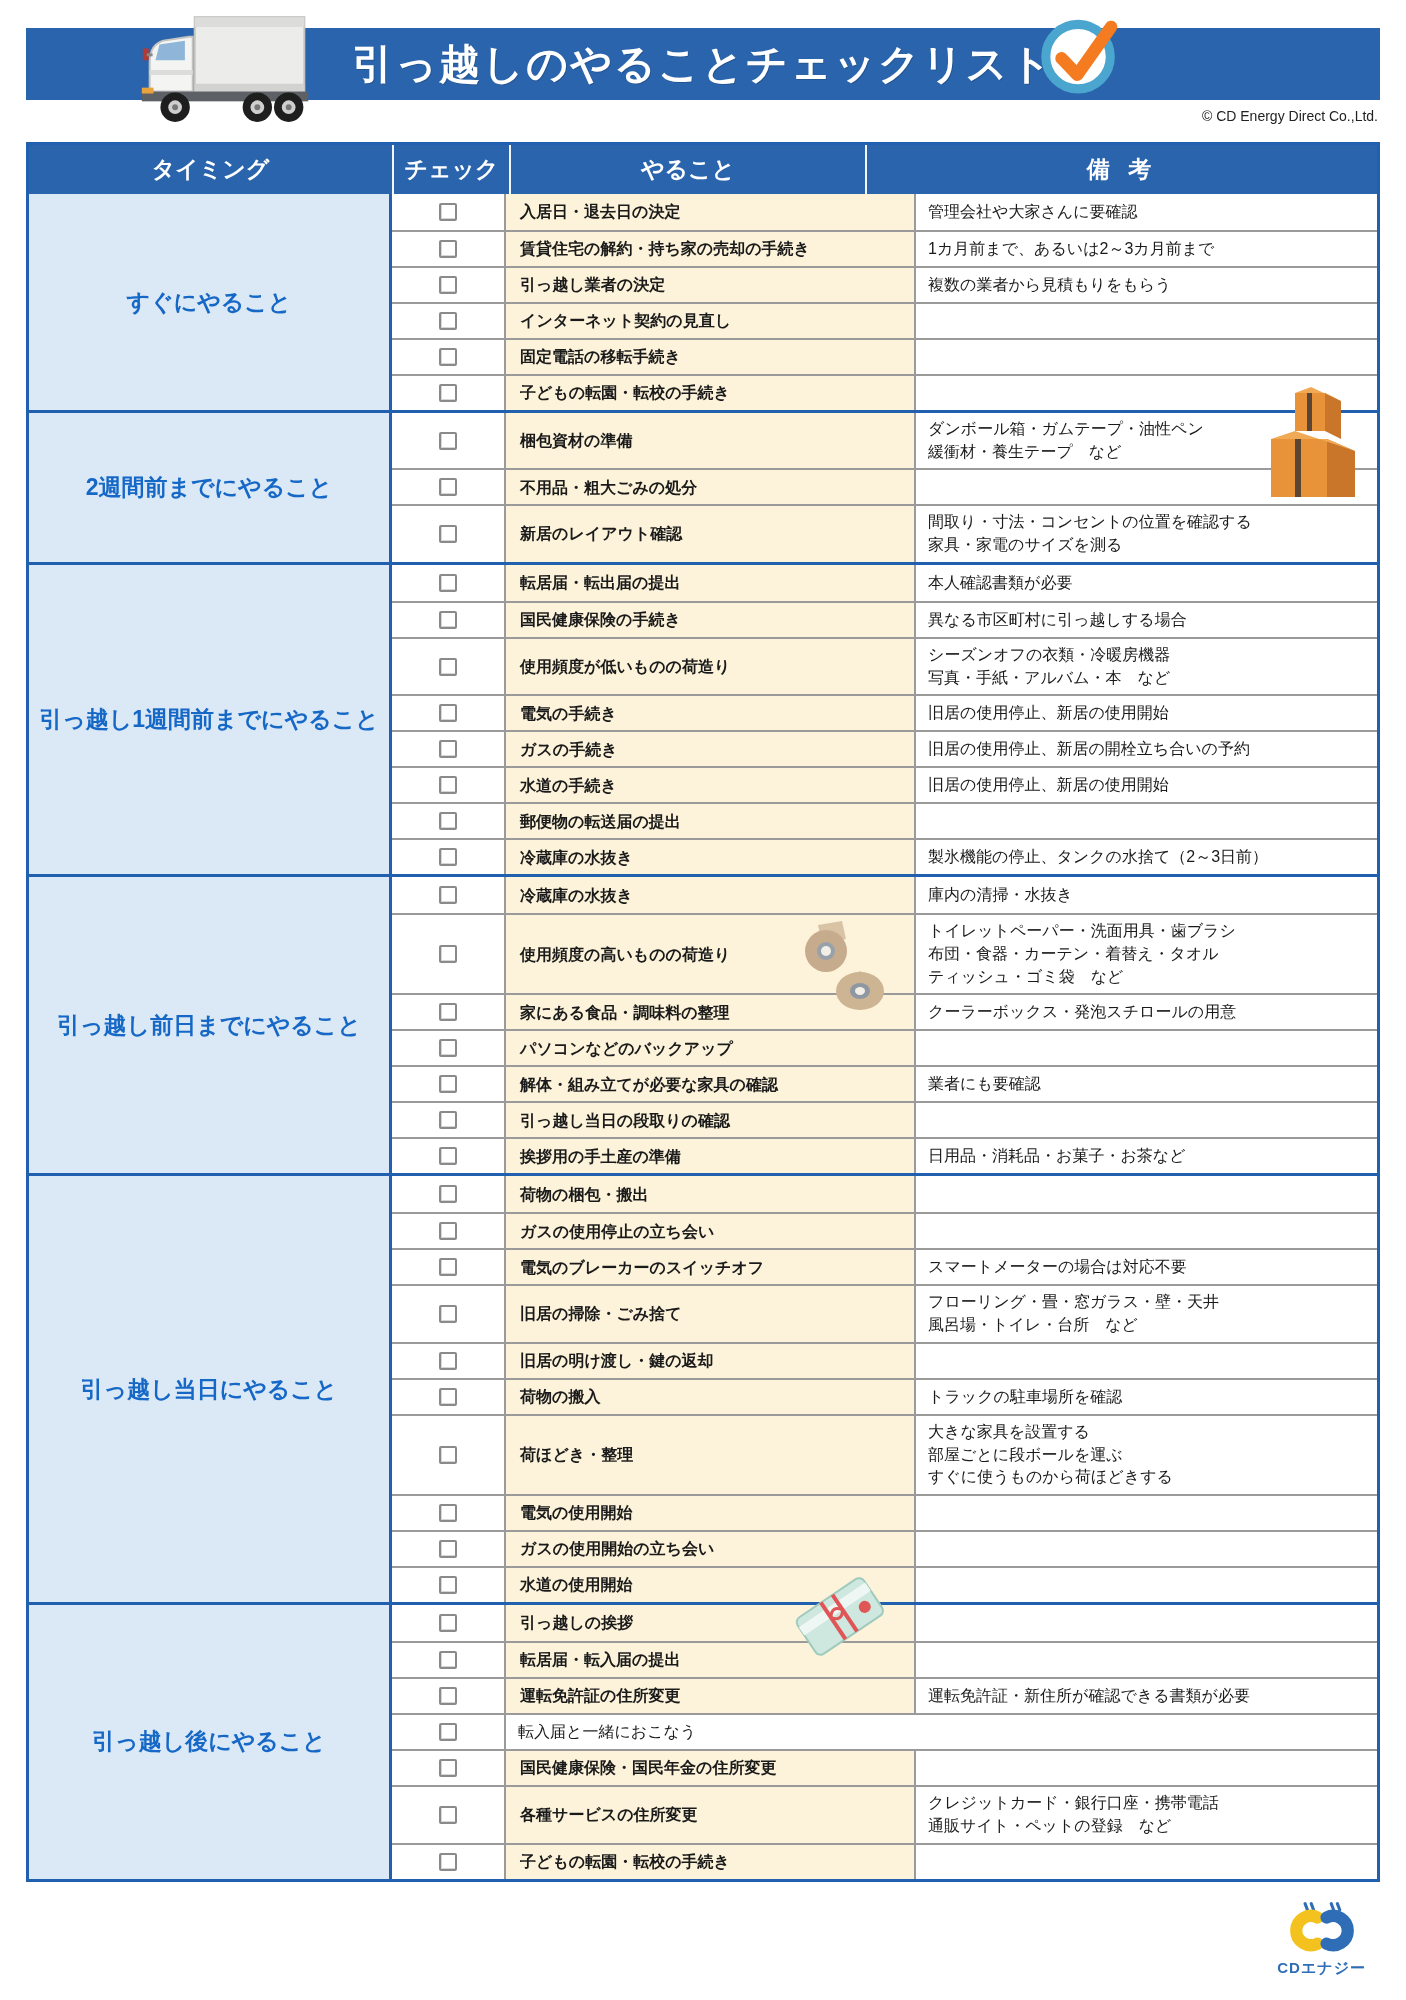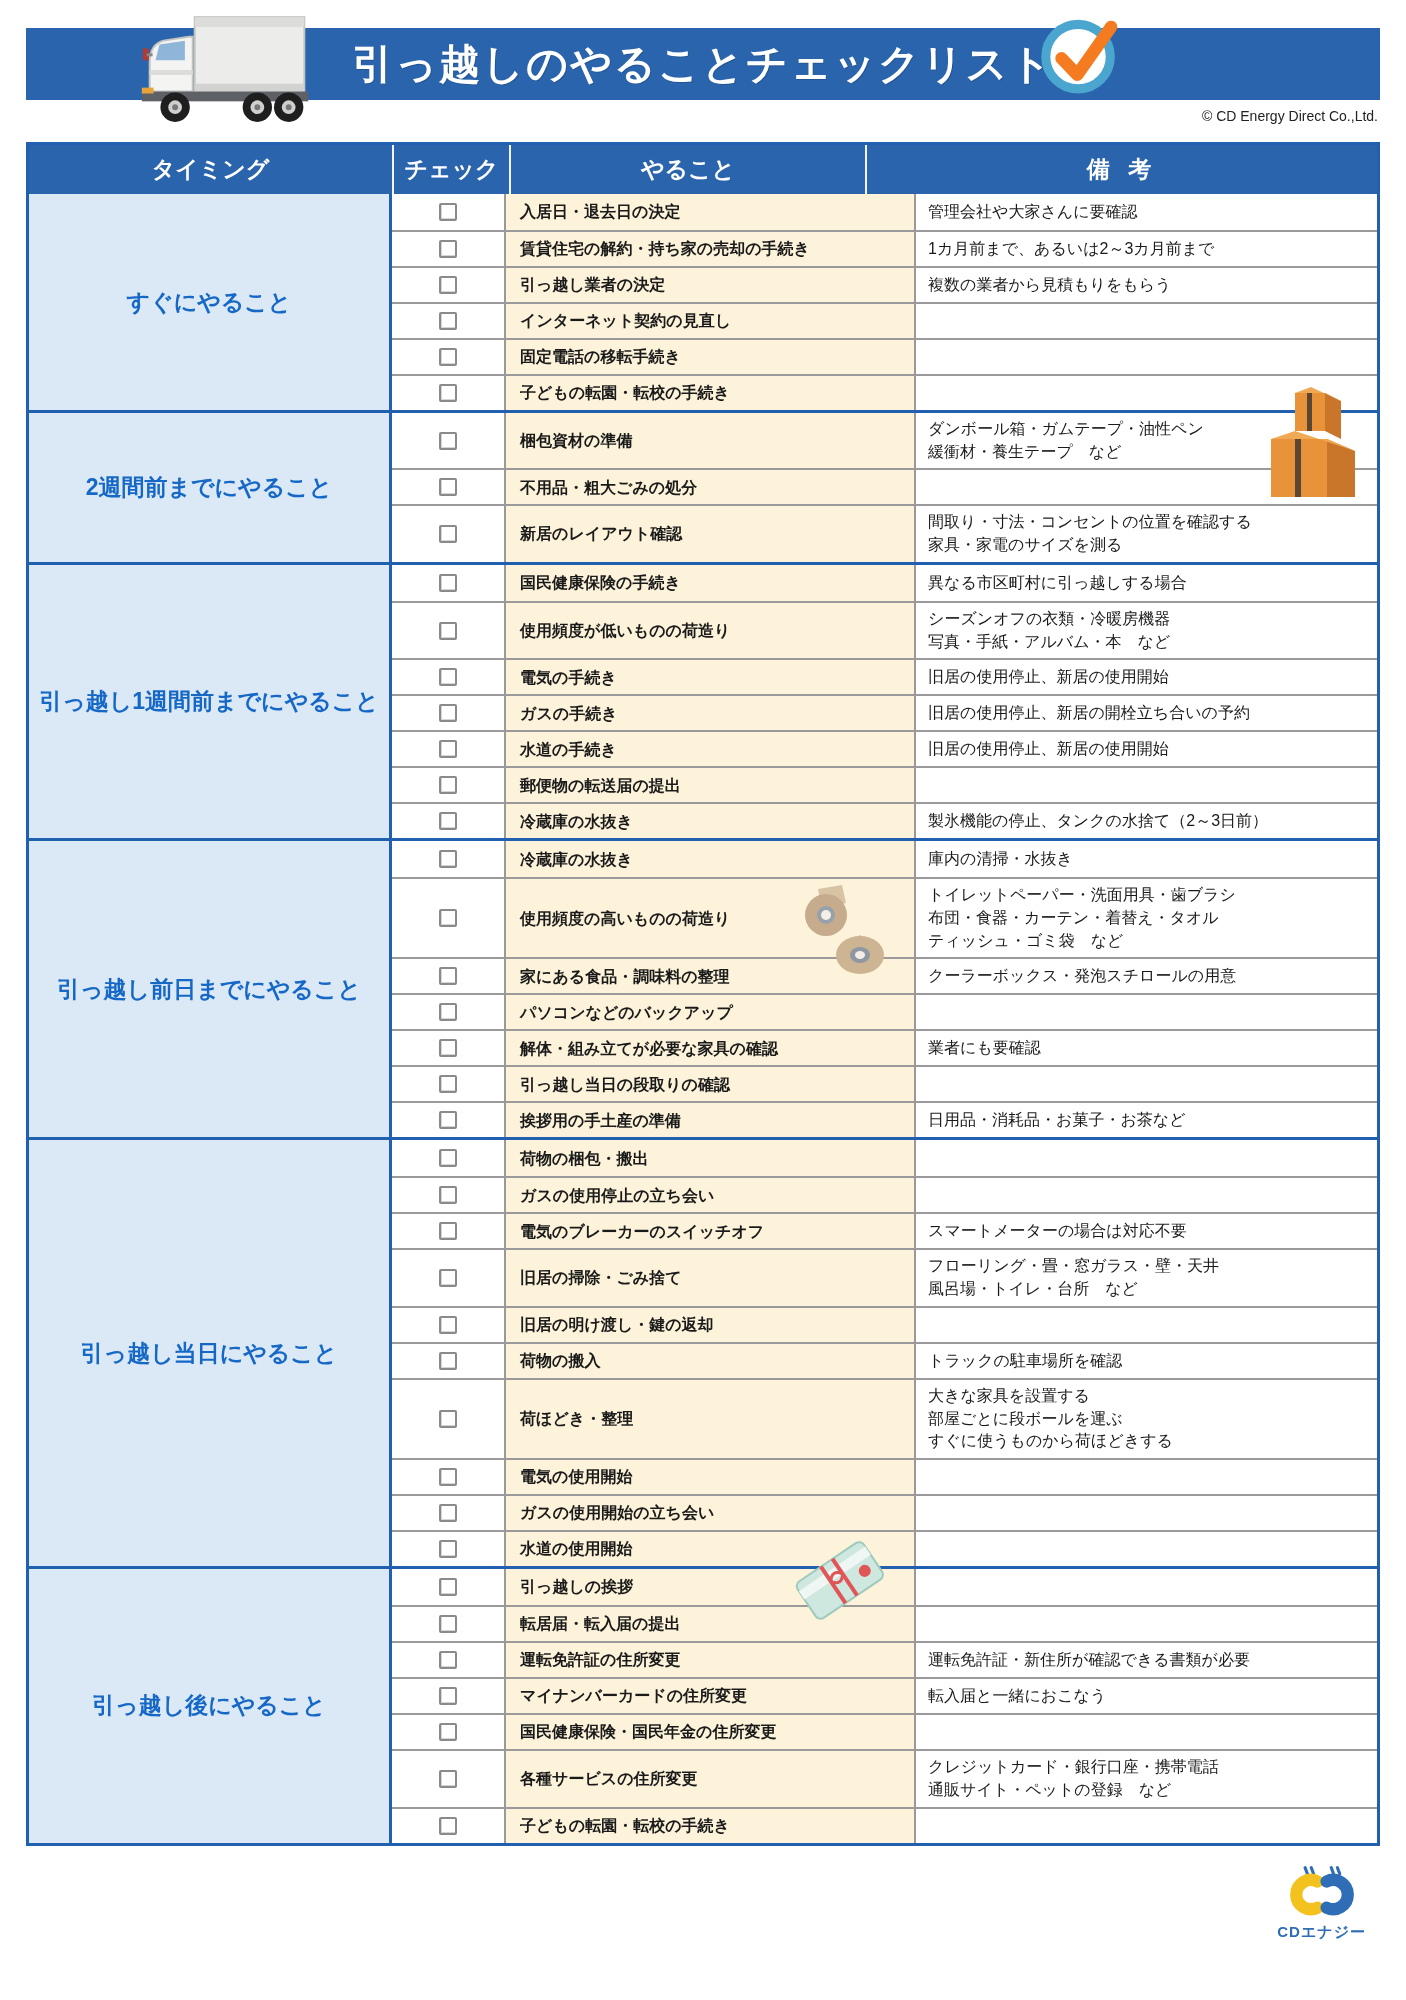--- a/index.html
+++ b/index.html
@@ -254,20 +254,29 @@
         <div class="group">
     <div class="timing-cell">
       <span>引っ越し1週間前までにやること</span>
     </div>
     <div class="rows">
             <div class="row">
     <div class="check-cell">
       <span class="checkbox"></span>
     </div>
     <div class="task-cell">
+      <span>転居届・転出届の提出</span>
+    </div>
+    <div class="note-cell">本人確認書類が必要</div>
+  </div>
+            <div class="row">
+    <div class="check-cell">
+      <span class="checkbox"></span>
+    </div>
+    <div class="task-cell">
       <span>国民健康保険の手続き</span>
     </div>
     <div class="note-cell">異なる市区町村に引っ越しする場合</div>
   </div>
             <div class="row">
     <div class="check-cell">
       <span class="checkbox"></span>
     </div>
     <div class="task-cell">
       <span>使用頻度が低いものの荷造り</span>
@@ -546,23 +555,20 @@
     </div>
     <div class="task-cell">
       <span>運転免許証の住所変更</span>
     </div>
     <div class="note-cell">運転免許証・新住所が確認できる書類が必要</div>
   </div>
             <div class="row">
     <div class="check-cell">
       <span class="checkbox"></span>
     </div>
-    <div class="task-cell">
-      <span>マイナンバーカードの住所変更</span>
-    </div>
     <div class="note-cell">転入届と一緒におこなう</div>
   </div>
             <div class="row">
     <div class="check-cell">
       <span class="checkbox"></span>
     </div>
     <div class="task-cell">
       <span>国民健康保険・国民年金の住所変更</span>
     </div>
     <div class="note-cell"></div>

